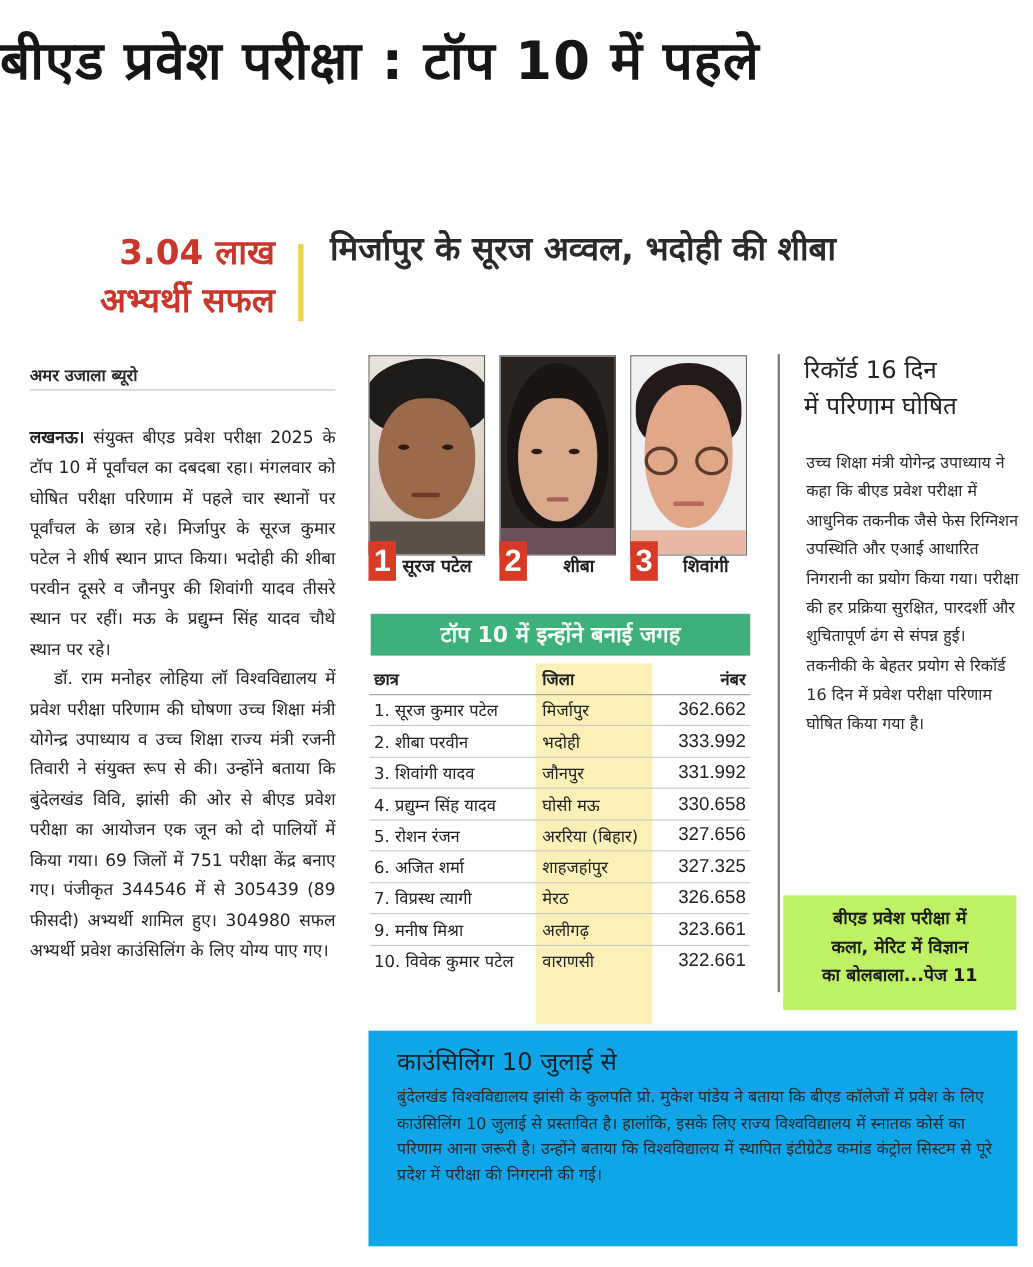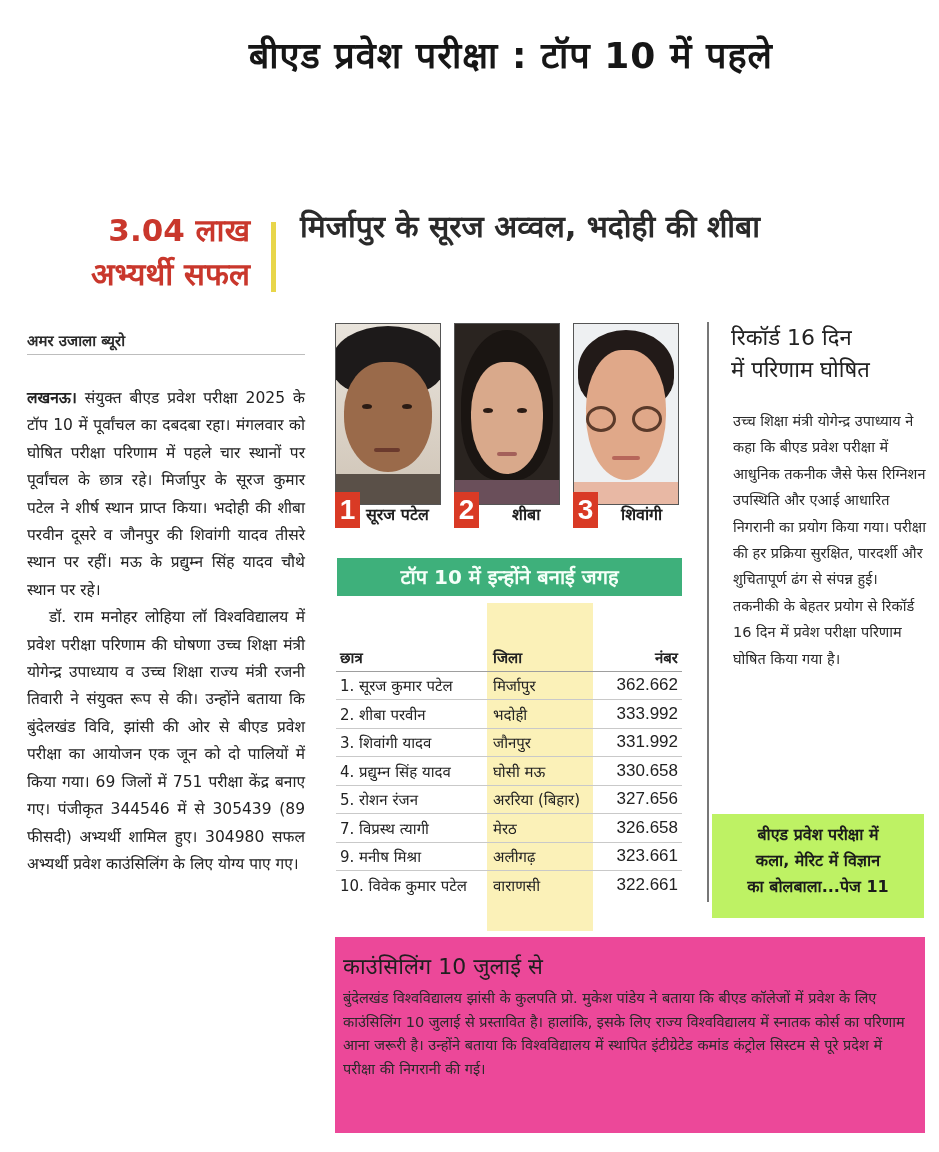--- a/index.html
+++ b/index.html
@@ -4,21 +4,21 @@
 <style>
   html, body { margin: 0; padding: 0; }
   body {
     width: 939px; height: 1152px; overflow: hidden;
     background: #ffffff; color: #1c1c1c;
     font-family: "DejaVu Sans", "Liberation Sans", sans-serif;
     position: relative;
   }
   .headline {
     position: absolute; left: 0; top: 22px; width: 773px;
-    text-align: right; font-weight: bold; font-size: 36px;
+    text-align: left; font-weight: bold; font-size: 48px;
     line-height: 68px; letter-spacing: 1px; color: #161616;
   }
   .kicker {
     position: absolute; left: 20px; top: 208px; width: 230px;
     text-align: right; color: #c9372c; font-weight: bold;
     font-size: 31px; line-height: 44px;
   }
   .kicker-bar {
     position: absolute; left: 271px; top: 222px; width: 5px; height: 70px;
     background: #e8d64a;
@@ -62,21 +62,21 @@
   .top10-banner {
     position: absolute; left: 337px; top: 558px; width: 345px; height: 38px;
     background: #3eb07b; color: #f4fff8; text-align: center; font-weight: bold;
     font-size: 20px; line-height: 38px;
   }
   .table-wrap { position: absolute; left: 336px; top: 603px; width: 346px; }
   .zila-highlight {
     position: absolute; left: 487px; top: 603px; width: 106px; height: 328px;
     background: #fbf1b8;
   }
-  table.rank { border-collapse: collapse; width: 346px; position: relative; margin-top: 40px; }
+  table.rank { border-collapse: collapse; width: 346px; position: relative; }
   table.rank th, table.rank td {
     font-size: 15px; height: 27.5px; padding: 0 4px; text-align: left;
     border-bottom: 1px solid #c9c9c9; white-space: nowrap; font-weight: normal; color: #222;
   }
   table.rank th { font-weight: bold; border-bottom: 1px solid #9e9e9e; }
   table.rank td.num, table.rank th.num { text-align: right; font-family: "Liberation Sans", sans-serif; font-size: 17px; }
   table.rank th.num { font-family: "DejaVu Sans", sans-serif; font-size: 15px; text-align: right; padding-left: 10px; }
 
   .side-rule { position: absolute; left: 707px; top: 322px; width: 2px; height: 580px; background: #777; }
   .side-title {
@@ -87,21 +87,21 @@
     position: absolute; left: 733px; top: 408px; width: 195px;
     font-size: 14.5px; line-height: 26.4px; color: #2a2a2a;
   }
   .promo {
     position: absolute; left: 712px; top: 814px; width: 212px; height: 104px;
     background: #bef264; text-align: center; font-weight: bold;
     font-size: 16px; line-height: 26px; color: #1b1b1b; padding-top: 8px; box-sizing: border-box;
   }
   .counsel {
     position: absolute; left: 335px; top: 937px; width: 590px; height: 196px;
-    background: #ec4899; box-sizing: border-box; padding: 14px 16px 0 8px;
+    background: #0ea5e9; box-sizing: border-box; padding: 14px 16px 0 26px;
   }
   .counsel h3 { margin: 0 0 4px 0; font-size: 22px; font-weight: normal; color: #1f1f1f; line-height: 32px; }
   .counsel p { margin: 0; font-size: 14.5px; line-height: 23.5px; color: #2a2a2a; }
 </style>
 </head>
 <body>
 
 <div class="headline">
   <div>बीएड प्रवेश परीक्षा : टॉप 10 में पहले</div>
 </div>
@@ -193,20 +193,25 @@
           <td>4. प्रद्युम्न सिंह यादव</td>
           <td>घोसी मऊ</td>
           <td class="num">330.658</td>
         </tr>
       <tr>
           <td>5. रोशन रंजन</td>
           <td>अररिया (बिहार)</td>
           <td class="num">327.656</td>
         </tr>
       <tr>
+          <td>6. अजित शर्मा</td>
+          <td>शाहजहांपुर</td>
+          <td class="num">327.325</td>
+        </tr>
+      <tr>
           <td>7. विप्रस्थ त्यागी</td>
           <td>मेरठ</td>
           <td class="num">326.658</td>
         </tr>
       <tr>
           <td>9. मनीष मिश्रा</td>
           <td>अलीगढ़</td>
           <td class="num">323.661</td>
         </tr>
       <tr>

